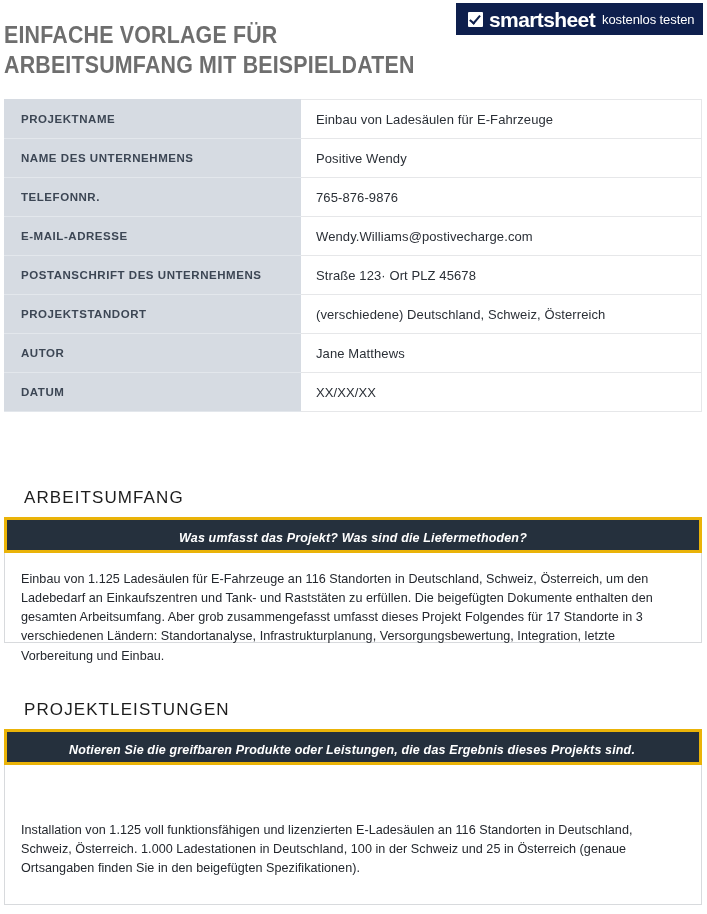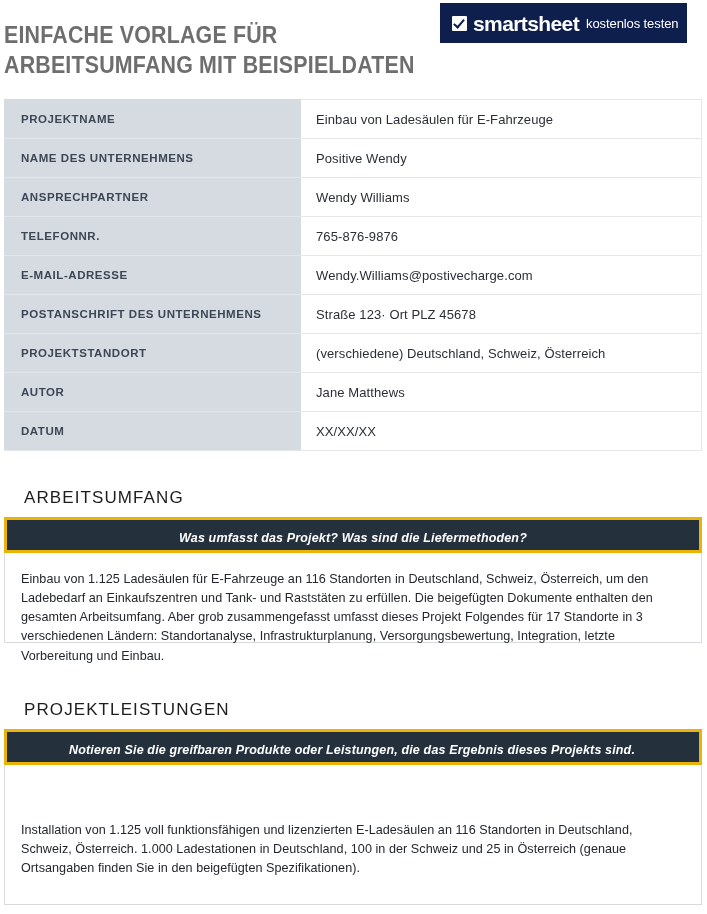--- a/index.html
+++ b/index.html
@@ -33,24 +33,24 @@
     letter-spacing: 0.2px;
     color: #6e6e6e;
     text-transform: uppercase;
     transform: scaleX(0.93);
     transform-origin: left top;
   }
   .doc-title .tline { display: block; white-space: nowrap; }
 
   .logo-box {
     position: absolute;
-    right: 20px;
+    right: 4px;
     top: 3px;
     width: 247px;
-    height: 40px;
+    height: 32px;
     background: #0e1f4d;
     display: flex;
     align-items: center;
     justify-content: flex-start;
     padding-left: 12px;
     box-sizing: border-box;
   }
   .logo-check {
     width: 15px;
     height: 15px;
@@ -184,24 +184,20 @@
   <tbody>
     <tr>
       <td class="lbl">PROJEKTNAME</td>
       <td class="val">Einbau von Ladesäulen für E-Fahrzeuge</td>
     </tr>
     <tr>
       <td class="lbl">NAME DES UNTERNEHMENS</td>
       <td class="val">Positive Wendy</td>
     </tr>
     <tr>
-      <td class="lbl">ANSPRECHPARTNER</td>
-      <td class="val">Wendy Williams</td>
-    </tr>
-    <tr>
       <td class="lbl">TELEFONNR.</td>
       <td class="val">765-876-9876</td>
     </tr>
     <tr>
       <td class="lbl">E-MAIL-ADRESSE</td>
       <td class="val">Wendy.Williams@postivecharge.com</td>
     </tr>
     <tr>
       <td class="lbl">POSTANSCHRIFT DES UNTERNEHMENS</td>
       <td class="val">Straße 123· Ort PLZ 45678</td>

